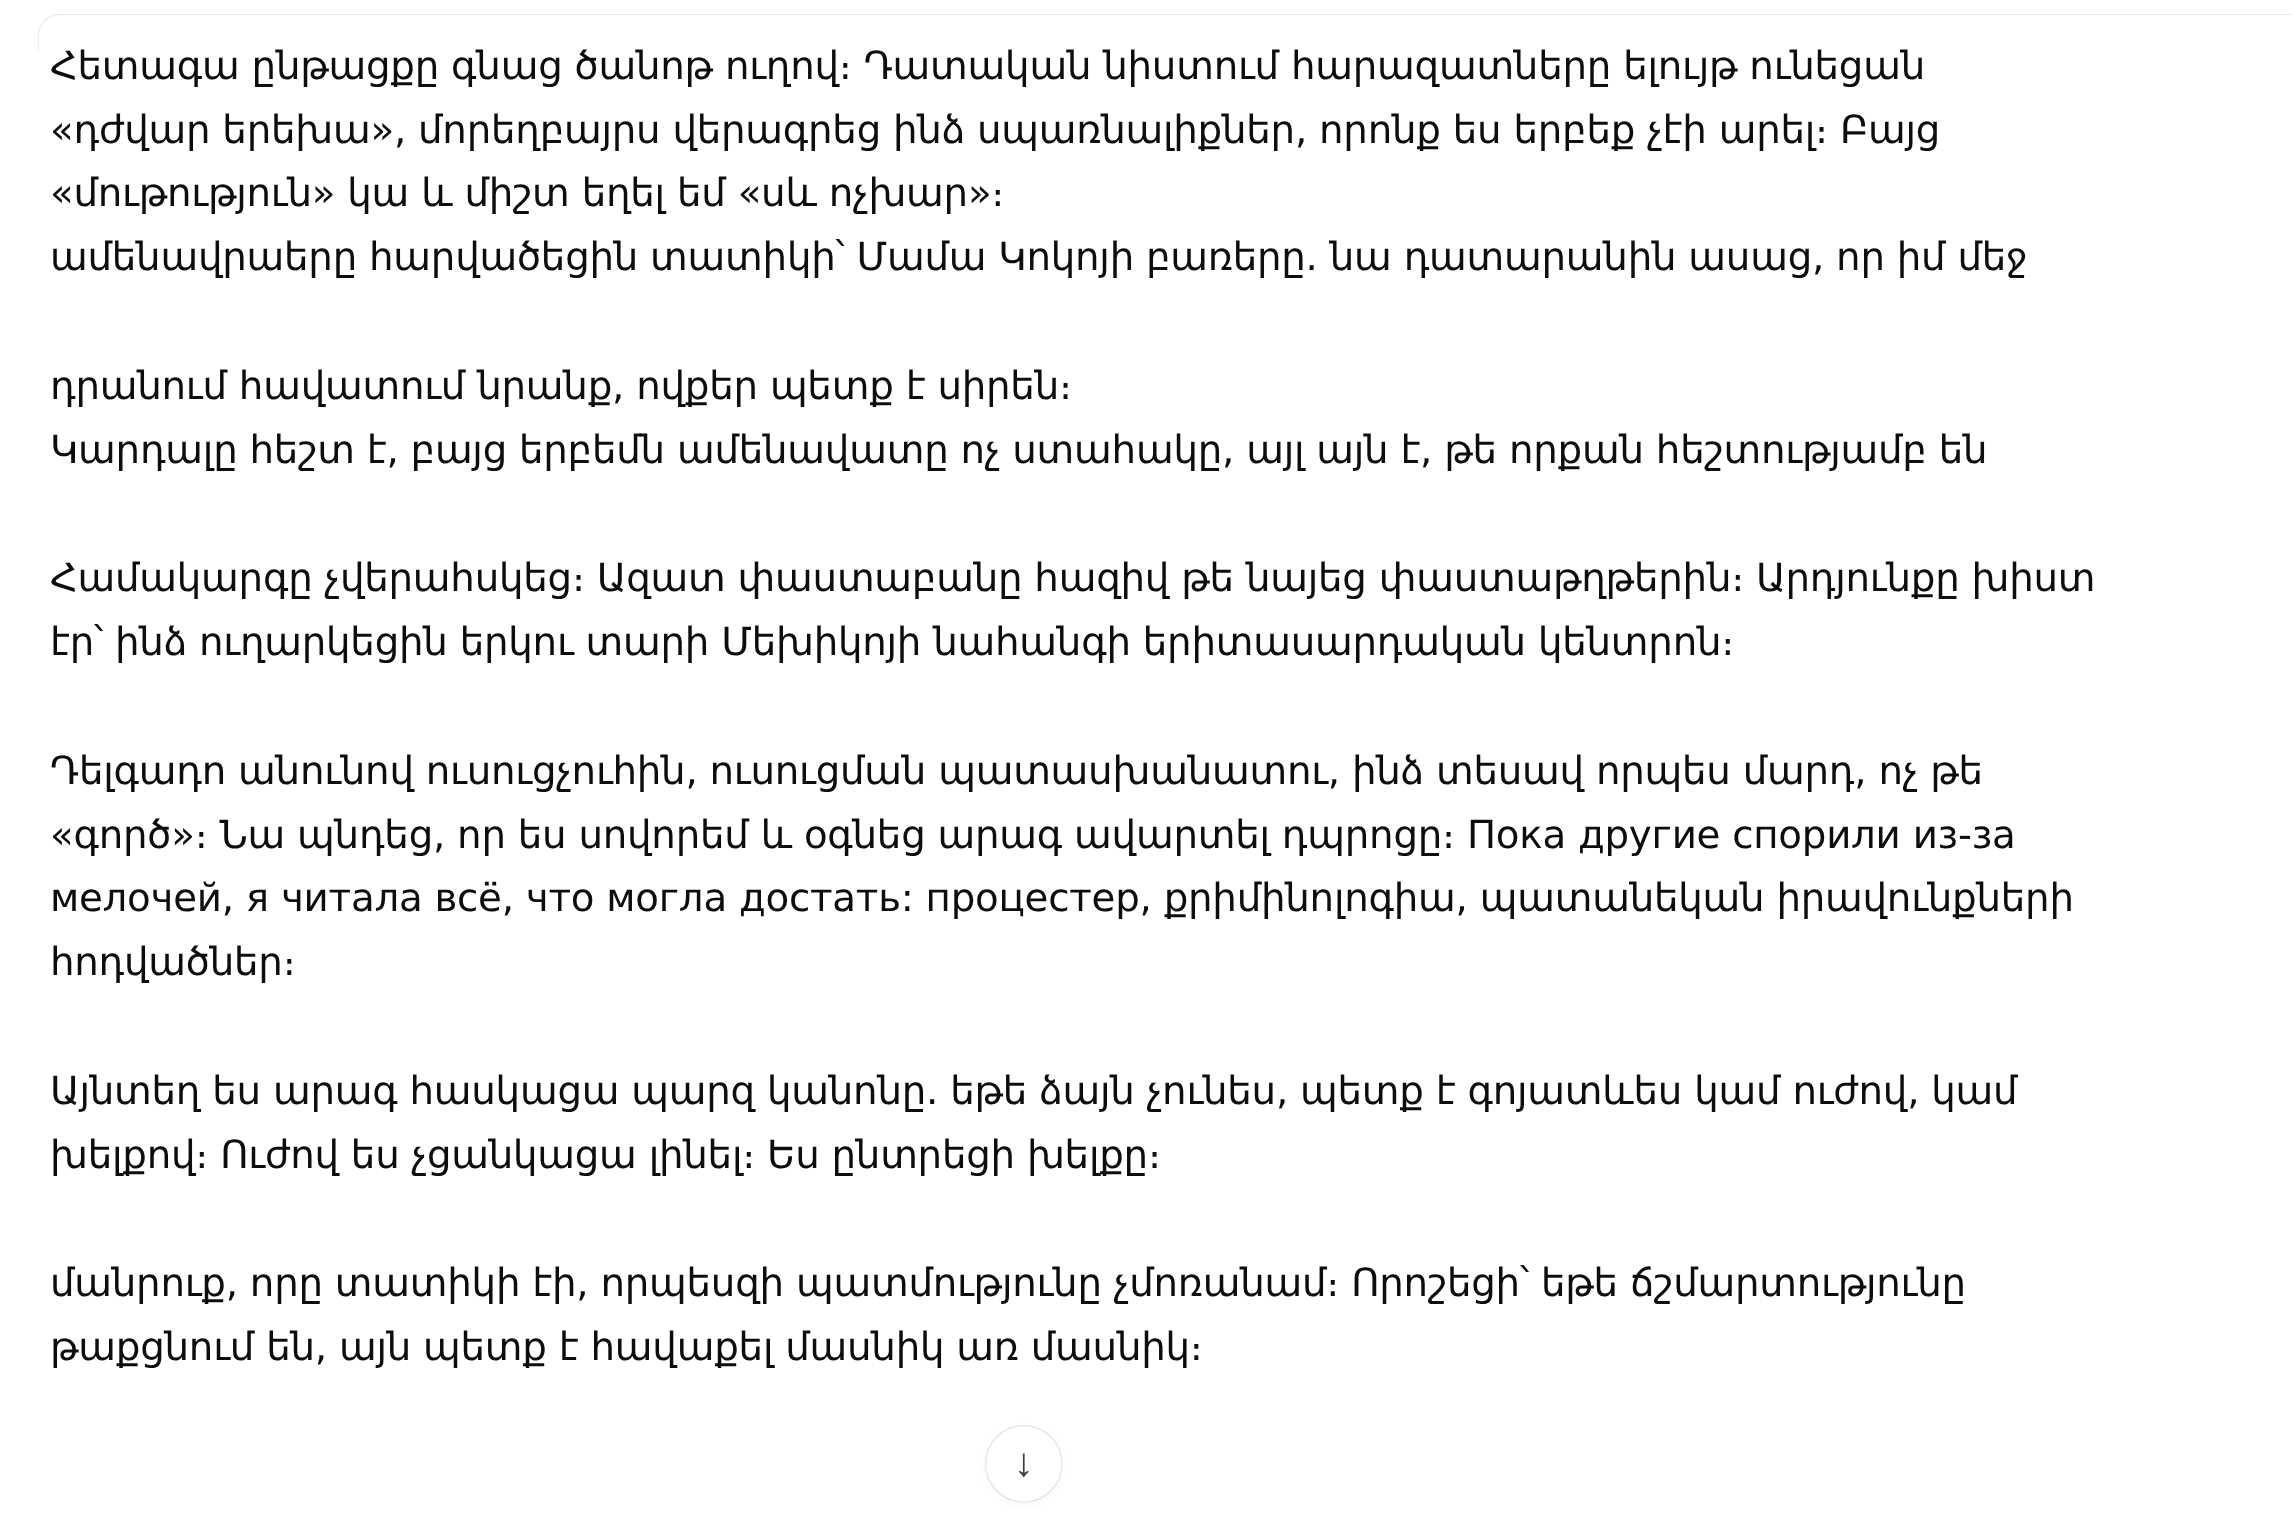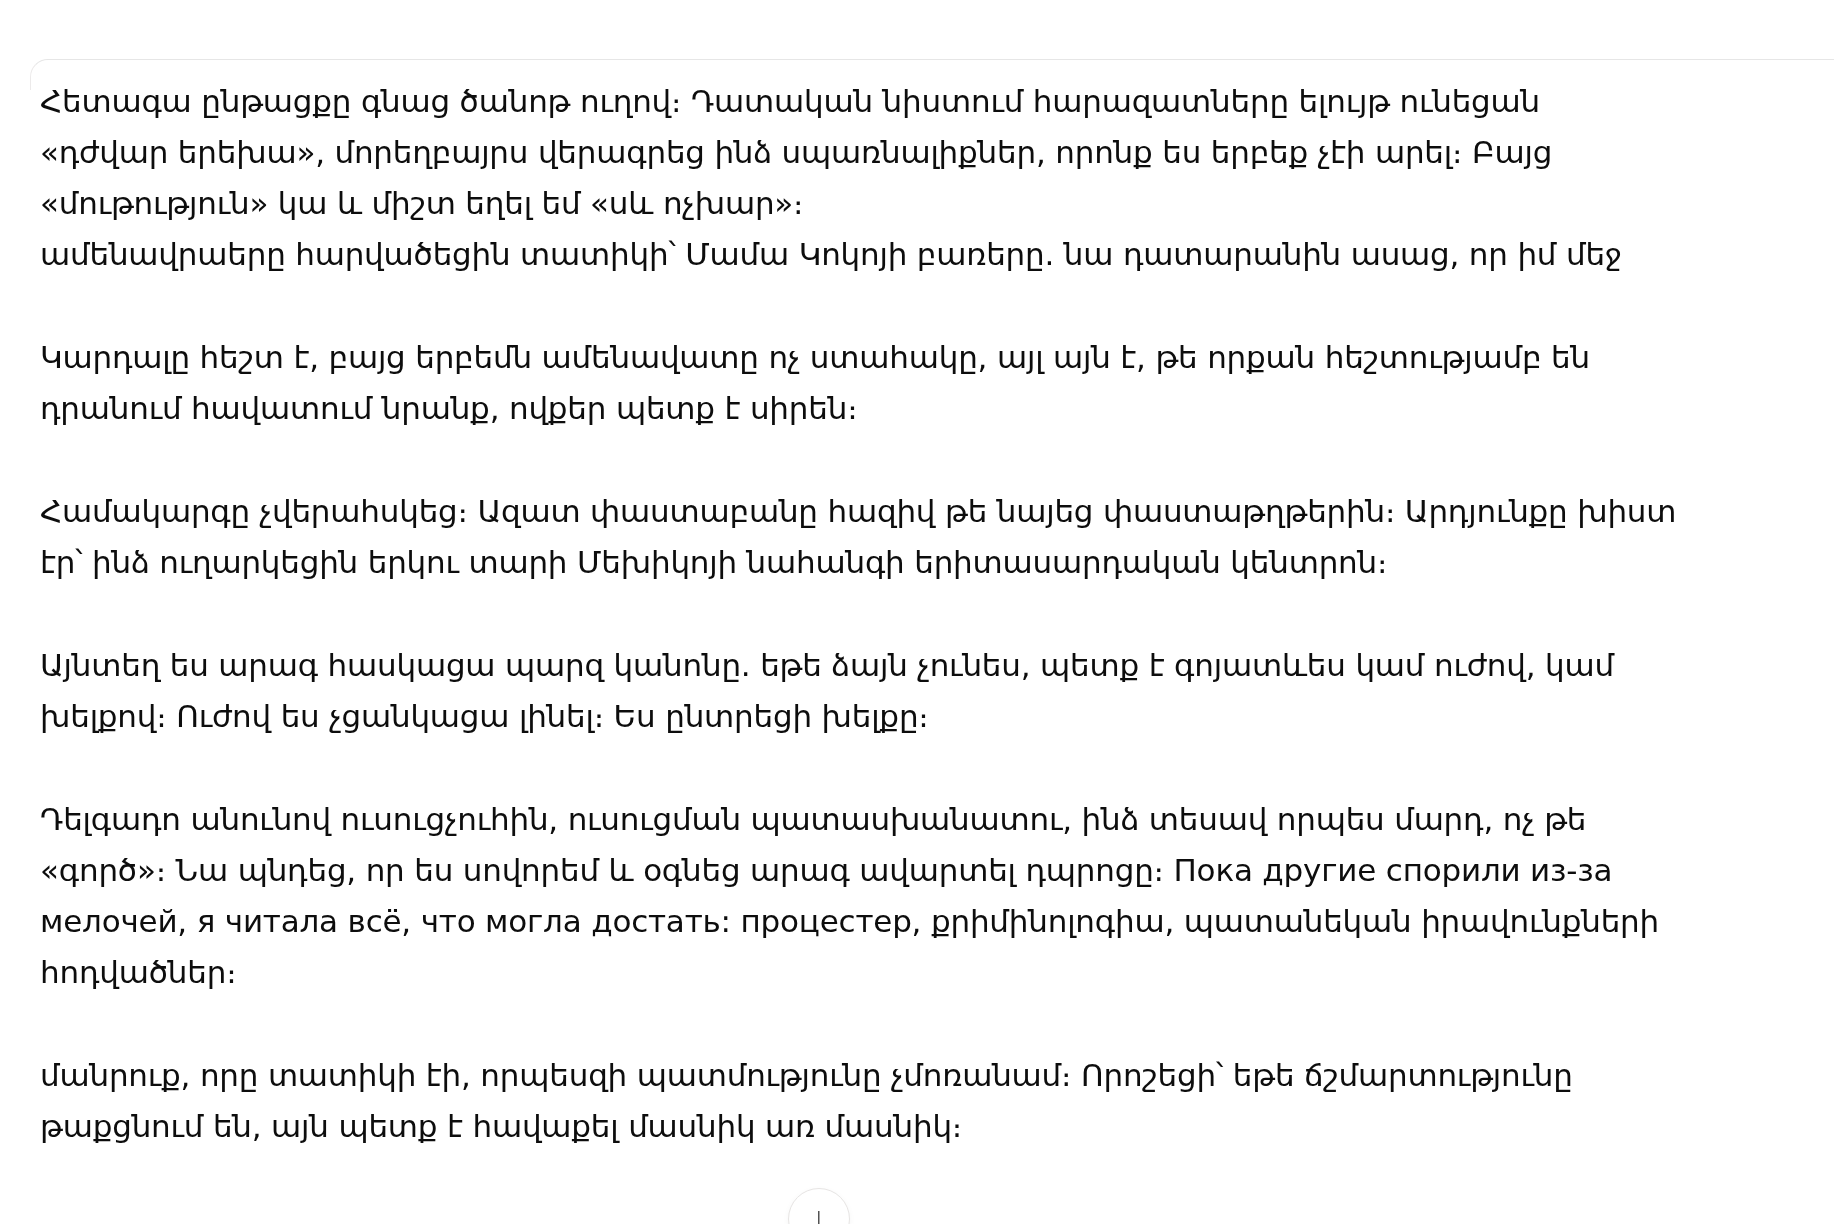--- a/index.html
+++ b/index.html
@@ -9,21 +9,20 @@
     height: 1224px;
     overflow: hidden;
     background: #ffffff;
     font-family: "DejaVu Sans", "Liberation Sans", sans-serif;
   }
   .viewport {
     position: relative;
     width: 1834px;
     height: 873px;
     background: #ffffff;
-    margin-top: 48px;
   }
   
   .card-top-edge {
     position: absolute;
     left: 30px;
     right: 0;
     top: 11px;
     height: 30px;
     border-top: 1px solid #e6e6e6;
     border-left: 1px solid #eceaea;
@@ -83,36 +82,36 @@
 
   <div class="doc-content">
 
   <div class="para">
         <div class="line">Հետագա ընթացքը գնաց ծանոթ ուղով։ Դատական նիստում հարազատները ելույթ ունեցան</div>
         <div class="line">«դժվար երեխա», մորեղբայրս վերագրեց ինձ սպառնալիքներ, որոնք ես երբեք չէի արել։ Բայց</div>
         <div class="line">«մութություն» կա և միշտ եղել եմ «սև ոչխար»։</div>
         <div class="line">ամենավրաերը հարվածեցին տատիկի՝ Մամա Կոկոյի բառերը. նա դատարանին ասաց, որ իմ մեջ</div>
       </div>
       <div class="para">
+        <div class="line">դրանում հավատում նրանք, ովքեր պետք է սիրեն։</div>
         <div class="line">Կարդալը հեշտ է, բայց երբեմն ամենավատը ոչ ստահակը, այլ այն է, թե որքան հեշտությամբ են</div>
-        <div class="line">դրանում հավատում նրանք, ովքեր պետք է սիրեն։</div>
       </div>
       <div class="para">
         <div class="line">Համակարգը չվերահսկեց։ Ազատ փաստաբանը հազիվ թե նայեց փաստաթղթերին։ Արդյունքը խիստ</div>
         <div class="line">էր՝ ինձ ուղարկեցին երկու տարի Մեխիկոյի նահանգի երիտասարդական կենտրոն։</div>
       </div>
       <div class="para">
-        <div class="line">Այնտեղ ես արագ հասկացա պարզ կանոնը. եթե ձայն չունես, պետք է գոյատևես կամ ուժով, կամ</div>
-        <div class="line">խելքով։ Ուժով ես չցանկացա լինել։ Ես ընտրեցի խելքը։</div>
-      </div>
-      <div class="para">
         <div class="line">Դելգադո անունով ուսուցչուհին, ուսուցման պատասխանատու, ինձ տեսավ որպես մարդ, ոչ թե</div>
         <div class="line">«գործ»։ Նա պնդեց, որ ես սովորեմ և օգնեց արագ ավարտել դպրոցը։ Пока другие спорили из-за</div>
         <div class="line">мелочей, я читала всё, что могла достать: процестер, քրիմինոլոգիա, պատանեկան իրավունքների</div>
         <div class="line">հոդվածներ։</div>
+      </div>
+      <div class="para">
+        <div class="line">Այնտեղ ես արագ հասկացա պարզ կանոնը. եթե ձայն չունես, պետք է գոյատևես կամ ուժով, կամ</div>
+        <div class="line">խելքով։ Ուժով ես չցանկացա լինել։ Ես ընտրեցի խելքը։</div>
       </div>
       <div class="para">
         <div class="line">մանրուք, որը տատիկի էի, որպեսզի պատմությունը չմոռանամ։ Որոշեցի՝ եթե ճշմարտությունը</div>
         <div class="line">թաքցնում են, այն պետք է հավաքել մասնիկ առ մասնիկ։</div>
       </div>
     </div>
 
   <button class="scroll-btn">
     <span class="arrow">↓</span>
   </button>

